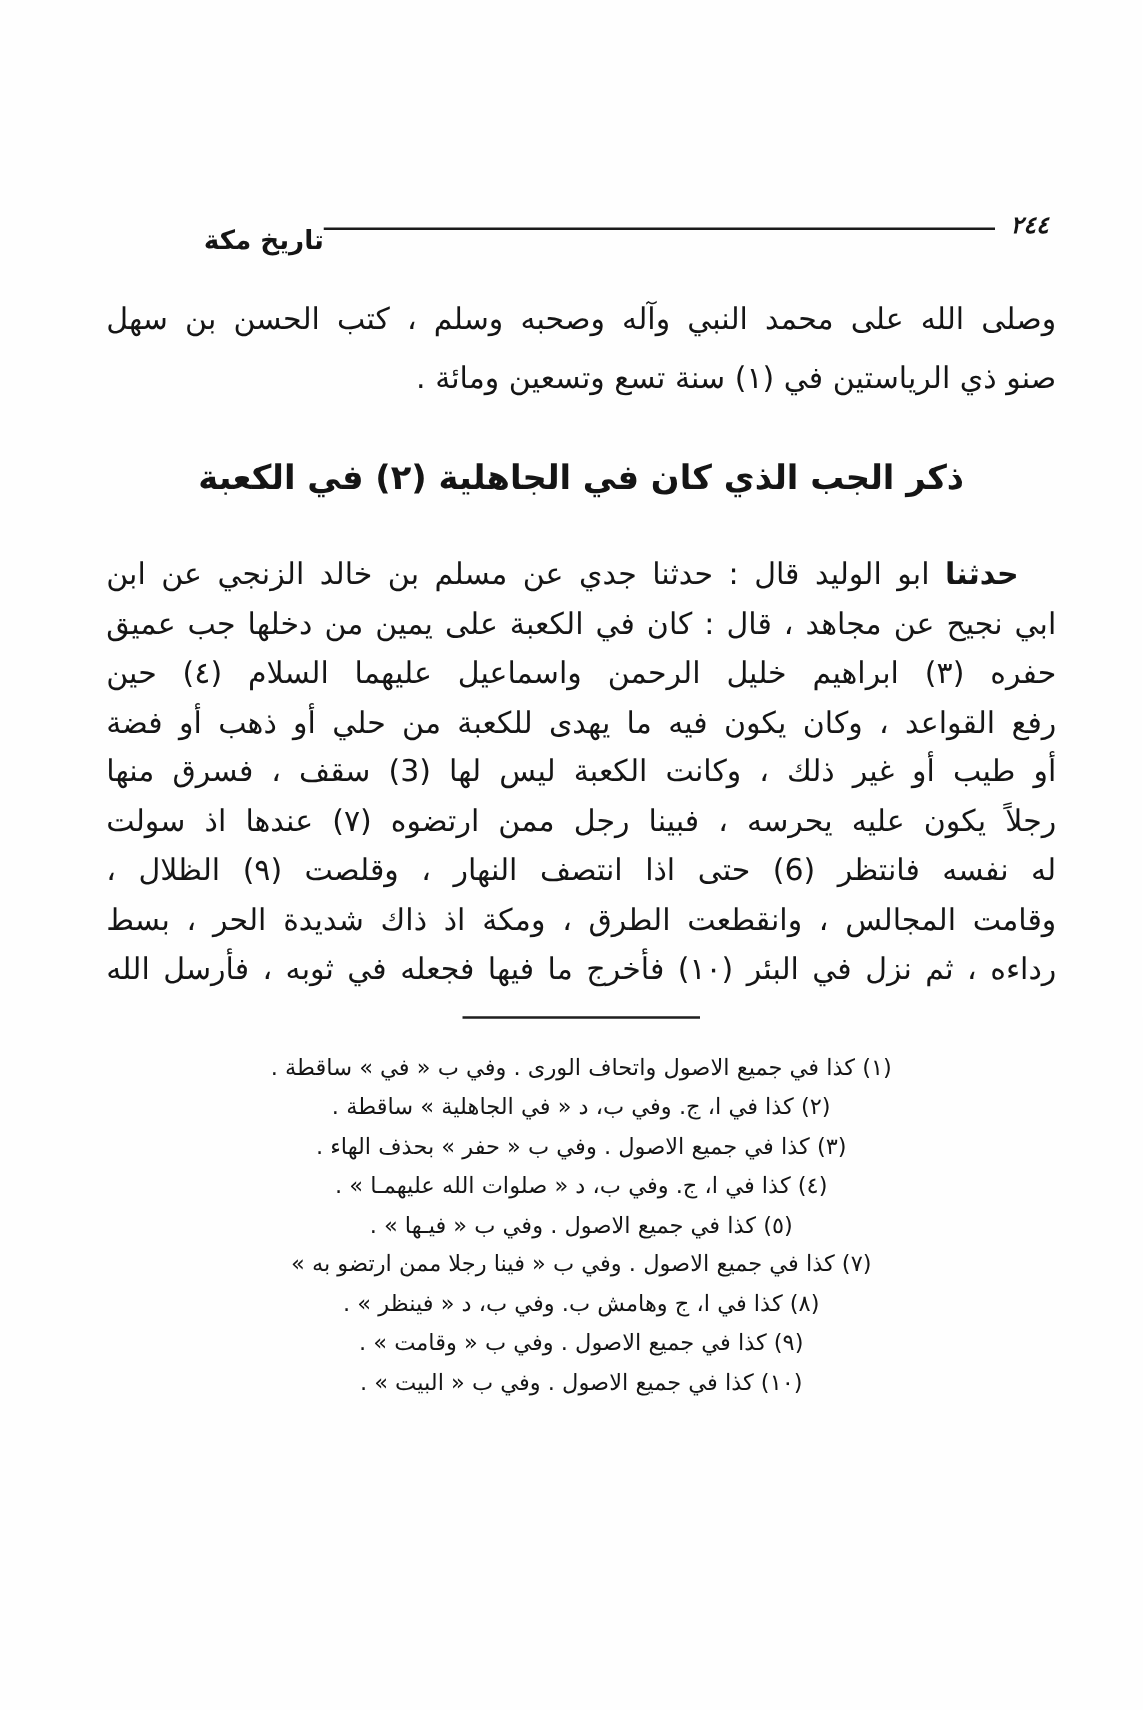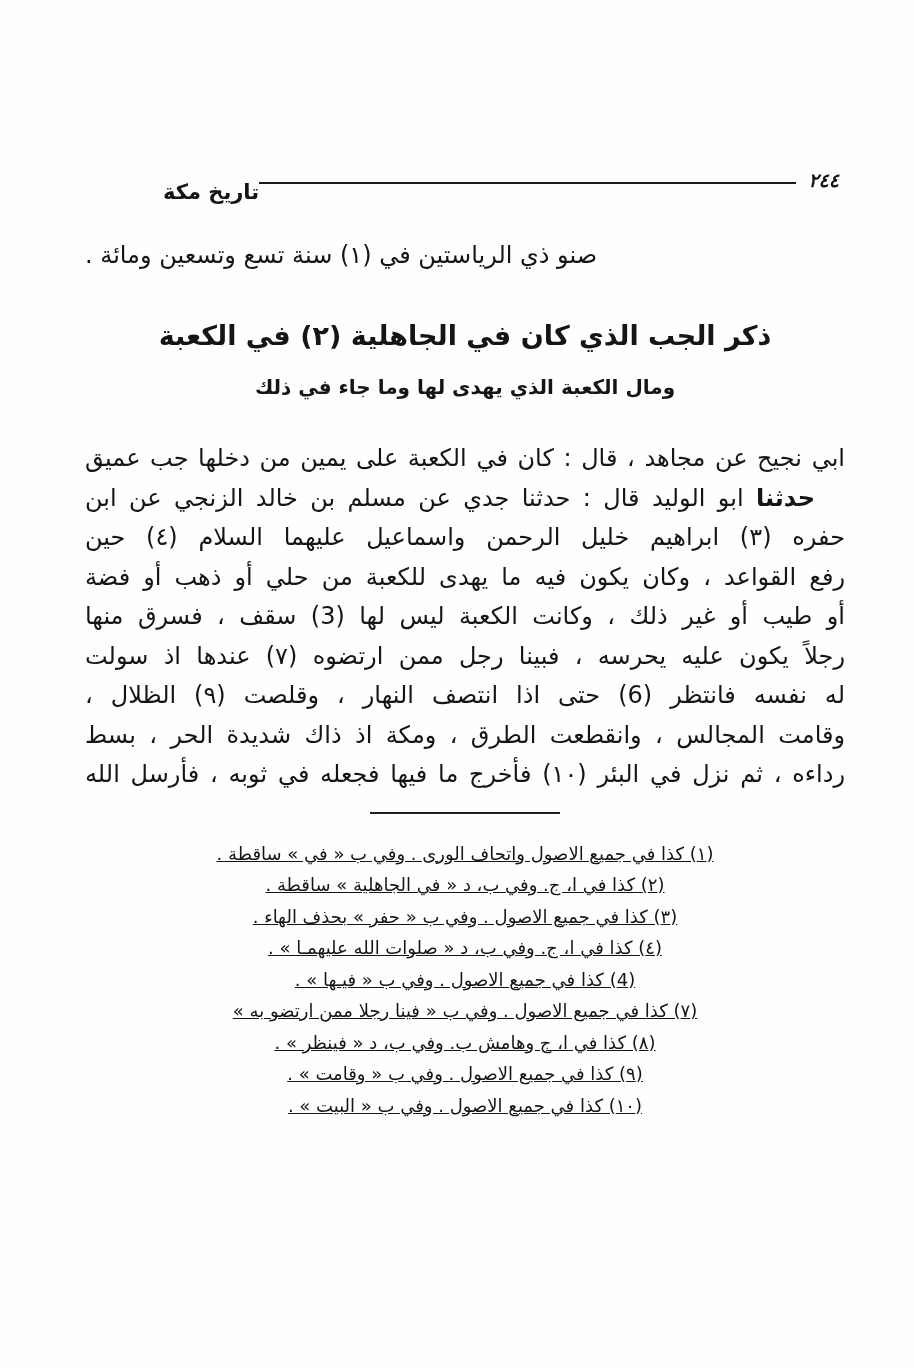--- a/index.html
+++ b/index.html
@@ -58,21 +58,21 @@
   .t-line {
     direction:rtl;
     white-space:nowrap;
   }
   .t-line.wrapok { white-space:normal; }
   .t-line.justify {
     white-space:normal;
     text-align:justify;
     text-align-last:justify;
   }
-  .t-line.rightal { text-align:left; }
+  .t-line.rightal { text-align:right; }
   
   .section-heading {
     margin-top:36px;
     text-align:center;
     font-size:27px;
     font-weight:bold;
     line-height:42px;
   }
   .section-subheading {
     margin-top:14px;
@@ -93,66 +93,65 @@
   .footnote-separator {
     width:190px;
     height:2px;
     background:#1e1e1e;
     margin:17px auto 0 auto;
   }
   .footnotes {
     margin-top:24px;
     font-size:18px;
     line-height:31.5px;
-    text-decoration:underline;
   }
   .footnote {
     text-align:center;
     direction:rtl;
   }
 </style>
 </head>
 <body>
 
 <div class="page">
   <div class="content">
 
     <div class="page-header">
       <div class="page-number">٢٤٤</div>
       <div class="header-rule"></div>
       <div class="running-title">تاريخ مكة</div>
     </div>
 
     <div class="intro-paragraph">
+      <div class="t-line justify">وصلى الله على محمد النبي وآله وصحبه وسلم ، كتب الحسن بن سهل</div>
       <div class="t-line rightal wrapok">صنو ذي الرياستين في (١) سنة تسع وتسعين ومائة .</div>
     </div>
 
     <div class="section-heading">ذكر الجب الذي كان في الجاهلية (٢) في الكعبة</div>
-    <div class="section-subheading">ومال الكعبة الذي يهدى لها وما جاء في ذلك</div>
 
     <div class="body-paragraph">
+      <div class="t-line justify first-line"><span class="lead-word">حدثنا</span> <span>ابو الوليد قال : حدثنا جدي عن مسلم بن خالد الزنجي عن ابن</span></div>
       <div class="t-line justify">ابي نجيح عن مجاهد ، قال : كان في الكعبة على يمين من دخلها جب عميق</div>
-      <div class="t-line justify first-line"><span class="lead-word">حدثنا</span> <span>ابو الوليد قال : حدثنا جدي عن مسلم بن خالد الزنجي عن ابن</span></div>
       <div class="t-line justify">حفره (٣) ابراهيم خليل الرحمن واسماعيل عليهما السلام (٤) حين</div>
       <div class="t-line justify">رفع القواعد ، وكان يكون فيه ما يهدى للكعبة من حلي أو ذهب أو فضة</div>
       <div class="t-line justify">أو طيب أو غير ذلك ، وكانت الكعبة ليس لها (3) سقف ، فسرق منها</div>
       <div class="t-line justify">رجلاً يكون عليه يحرسه ، فبينا رجل ممن ارتضوه (٧) عندها اذ سولت</div>
       <div class="t-line justify">له نفسه فانتظر (6) حتى اذا انتصف النهار ، وقلصت (٩) الظلال ،</div>
       <div class="t-line justify">وقامت المجالس ، وانقطعت الطرق ، ومكة اذ ذاك شديدة الحر ، بسط</div>
       <div class="t-line justify">رداءه ، ثم نزل في البئر (١٠) فأخرج ما فيها فجعله في ثوبه ، فأرسل الله</div>
     </div>
 
     <div class="footnote-separator"></div>
 
     <div class="footnotes">
       <div class="footnote">(١) كذا في جميع الاصول واتحاف الورى . وفي ب « في » ساقطة .</div>
       <div class="footnote">(٢) كذا في ا، ج. وفي ب، د « في الجاهلية » ساقطة .</div>
       <div class="footnote">(٣) كذا في جميع الاصول . وفي ب « حفر » بحذف الهاء .</div>
       <div class="footnote">(٤) كذا في ا، ج. وفي ب، د « صلوات الله عليهمـا » .</div>
-      <div class="footnote">(4) كذا في جميع الاصول . وفي ب « فيـها » .</div>
+      <div class="footnote">(٥) كذا في جميع الاصول . وفي ب « فيـها » .</div>
       <div class="footnote">(٧) كذا في جميع الاصول . وفي ب « فينا رجلا ممن ارتضو به »</div>
       <div class="footnote">(٨) كذا في ا، ج وهامش ب. وفي ب، د « فينظر » .</div>
       <div class="footnote">(٩) كذا في جميع الاصول . وفي ب « وقامت » .</div>
       <div class="footnote">(١٠) كذا في جميع الاصول . وفي ب « البيت » .</div>
     </div>
 
   </div>
 </div>
 
 </body></html>

